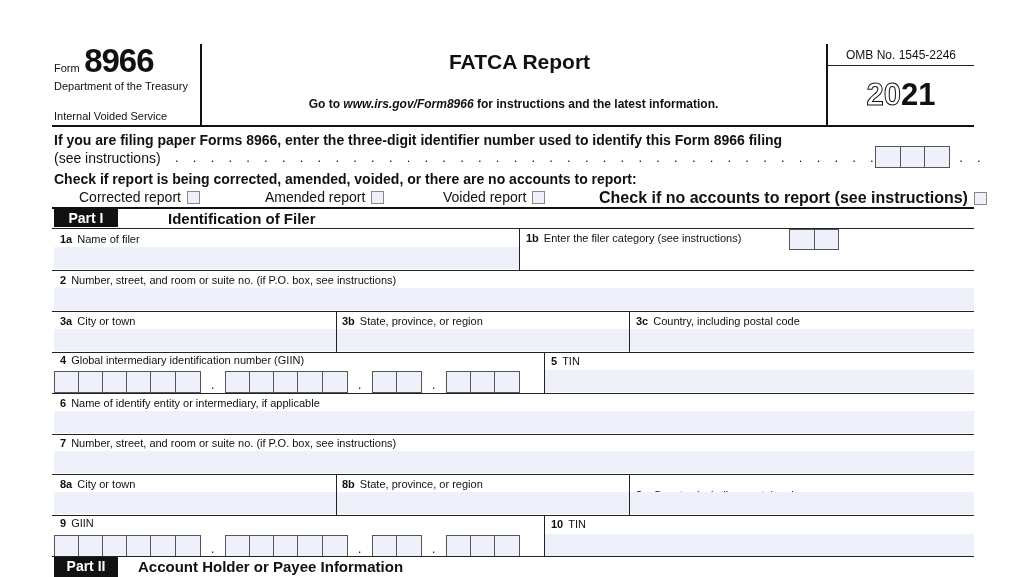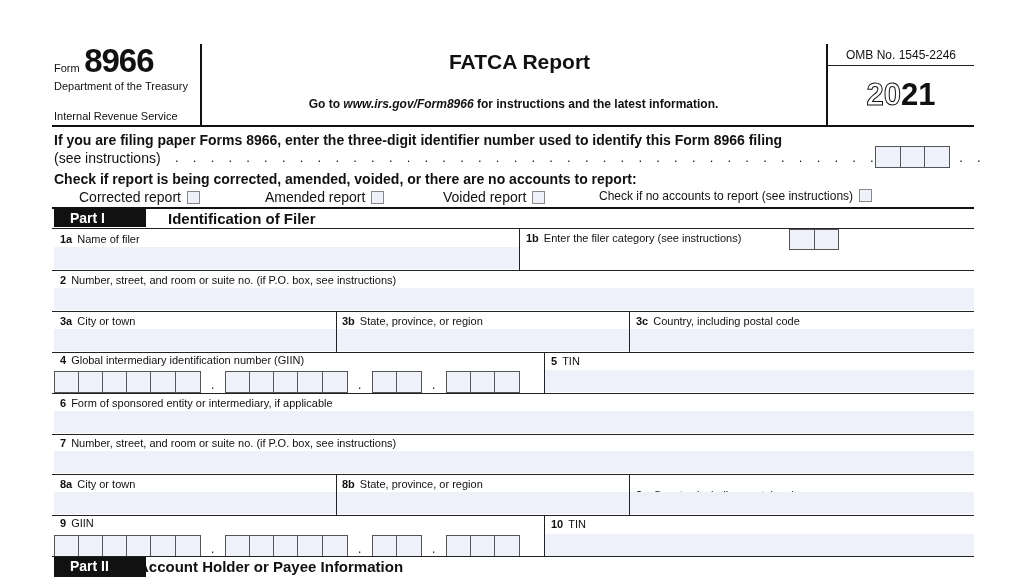--- a/index.html
+++ b/index.html
@@ -8,32 +8,32 @@
   .hline{position:absolute;height:0;border-top:1px solid #222;}
   .hline.thick{border-top:2px solid #111;}
   .vline{position:absolute;width:0;border-left:1px solid #222;}
   .vline.thick{border-left:2px solid #111;}
   .fill{position:absolute;background:#eef1fa;}
   .lbl{position:absolute;font-size:11px;white-space:nowrap;}
   .lbl b{font-weight:bold;margin-right:5px;}
   .box{position:absolute;border:1px solid #555;background:#eef1fa;box-sizing:border-box;}
   .cb{display:inline-block;width:13px;height:13px;border:1px solid #888;background:#eef1fa;vertical-align:-2px;margin-left:6px;box-sizing:border-box;}
   .dot{position:absolute;font-size:12px;}
-  .partbar{position:absolute;background:#111;color:#fff;font-weight:bold;font-size:14px;padding:1px 16px;}
+  .partbar{position:absolute;background:#111;color:#fff;font-weight:bold;font-size:14px;padding:1px 2px;text-align:center;}
   .parttitle{position:absolute;font-weight:bold;font-size:15px;}
 </style>
 </head>
 <body>
 
 <div class="abs" style="left:54px;top:42px;">
   <span style="font-size:11px;">Form</span>
   <span style="font-size:33px;font-weight:bold;letter-spacing:-1px;">8966</span>
 </div>
 <div class="abs" style="left:54px;top:80px;font-size:11px;">Department of the Treasury</div>
-<div class="abs" style="left:54px;top:110px;font-size:11px;">Internal Revenue Service</div>
+<div class="abs" style="left:54px;top:110px;font-size:11px;">Internal Voided Service</div>
 <div class="vline thick" style="left:200px;top:44px;height:82px;"></div>
 
 <div class="abs" style="left:200px;width:639px;top:50px;text-align:center;font-size:21px;font-weight:bold;">FATCA Report</div>
 <div class="abs" style="left:200px;width:627px;top:97px;text-align:center;font-size:12px;font-weight:bold;">
   <span>Go to </span><i>www.irs.gov/Form8966</i><span> for instructions and the latest information.</span>
 </div>
 
 <div class="vline thick" style="left:826px;top:44px;height:82px;"></div>
 <div class="abs" style="left:828px;width:146px;top:48px;text-align:center;font-size:12px;">OMB No. 1545-2246</div>
 <div class="hline" style="left:827px;width:147px;top:65px;"></div>
@@ -46,21 +46,21 @@
 <div class="abs" style="left:54px;top:150px;font-size:14px;">(see instructions)</div>
 <div class="abs" style="left:175px;top:150px;font-size:13px;letter-spacing:5.3px;white-space:nowrap;">. . . . . . . . . . . . . . . . . . . . . . . . . . . . . . . . . . . . . . . . . . . . . .</div>
 <div class="box" style="left:875px;top:146px;width:26px;height:22px;"></div>
 <div class="box" style="left:900px;top:146px;width:25px;height:22px;"></div>
 <div class="box" style="left:924px;top:146px;width:26px;height:22px;"></div>
 
 <div class="abs" style="left:54px;top:171px;font-size:14px;font-weight:bold;">Check if report is being corrected, amended, voided, or there are no accounts to report:</div>
 <div class="abs" style="left:79px;top:189px;font-size:14px;"><span>Corrected report</span><span class="cb"></span></div>
 <div class="abs" style="left:265px;top:189px;font-size:14px;"><span>Amended report</span><span class="cb"></span></div>
 <div class="abs" style="left:443px;top:189px;font-size:14px;"><span>Voided report</span><span class="cb"></span></div>
-<div class="abs" style="left:599px;top:189px;font-size:12px;"><span>Check if no accounts to report (see instructions)</span><span class="cb"></span></div>
+<div class="abs" style="left:599px;top:189px;font-size:16px;font-weight:bold;"><span>Check if no accounts to report (see instructions)</span><span class="cb"></span></div>
 <div class="hline thick" style="left:52px;width:922px;top:207px;"></div>
 
 <div class="partbar" style="left:54px;top:209px;width:60px;">Part I</div>
 <div class="parttitle" style="left:138px;top:210px;margin-left:30px;">Identification of Filer</div>
 <div class="hline" style="left:52px;width:922px;top:228px;"></div>
 
 <div class="lbl" style="left:60px;top:233px;"><b>1a</b><span>Name of filer</span></div>
 <div class="fill" style="left:54px;top:247px;width:465px;height:22px;"></div>
 <div class="vline" style="left:519px;top:229px;height:41px;"></div>
 <div class="lbl" style="left:526px;top:232px;"><b>1b</b><span>Enter the filer category (see instructions)</span></div>
@@ -102,21 +102,21 @@
   <div class="dot" style="left:432px;top:378px;">.</div>
   <div class="box" style="left:446px;top:371px;width:25px;height:22px;"></div>
   <div class="box" style="left:470px;top:371px;width:25px;height:22px;"></div>
   <div class="box" style="left:494px;top:371px;width:26px;height:22px;"></div>
 </div>
 <div class="vline" style="left:544px;top:353px;height:40px;"></div>
 <div class="lbl" style="left:551px;top:355px;"><b>5</b><span>TIN</span></div>
 <div class="fill" style="left:545px;top:370px;width:429px;height:22px;"></div>
 <div class="hline" style="left:52px;width:922px;top:393px;"></div>
 
-<div class="lbl" style="left:60px;top:397px;"><b>6</b><span>Form of sponsored entity or intermediary, if applicable</span></div>
+<div class="lbl" style="left:60px;top:397px;"><b>6</b><span>Name of identify entity or intermediary, if applicable</span></div>
 <div class="fill" style="left:54px;top:411px;width:920px;height:22px;"></div>
 <div class="hline" style="left:52px;width:922px;top:434px;"></div>
 
 <div class="lbl" style="left:60px;top:437px;"><b>7</b><span>Number, street, and room or suite no. (if P.O. box, see instructions)</span></div>
 <div class="fill" style="left:54px;top:451px;width:920px;height:22px;"></div>
 <div class="hline" style="left:52px;width:922px;top:474px;"></div>
 
 <div class="lbl" style="left:60px;top:478px;"><b>8a</b><span>City or town</span></div>
 <div class="fill" style="left:54px;top:492px;width:282px;height:22px;"></div>
 <div class="vline" style="left:336px;top:475px;height:40px;"></div>

